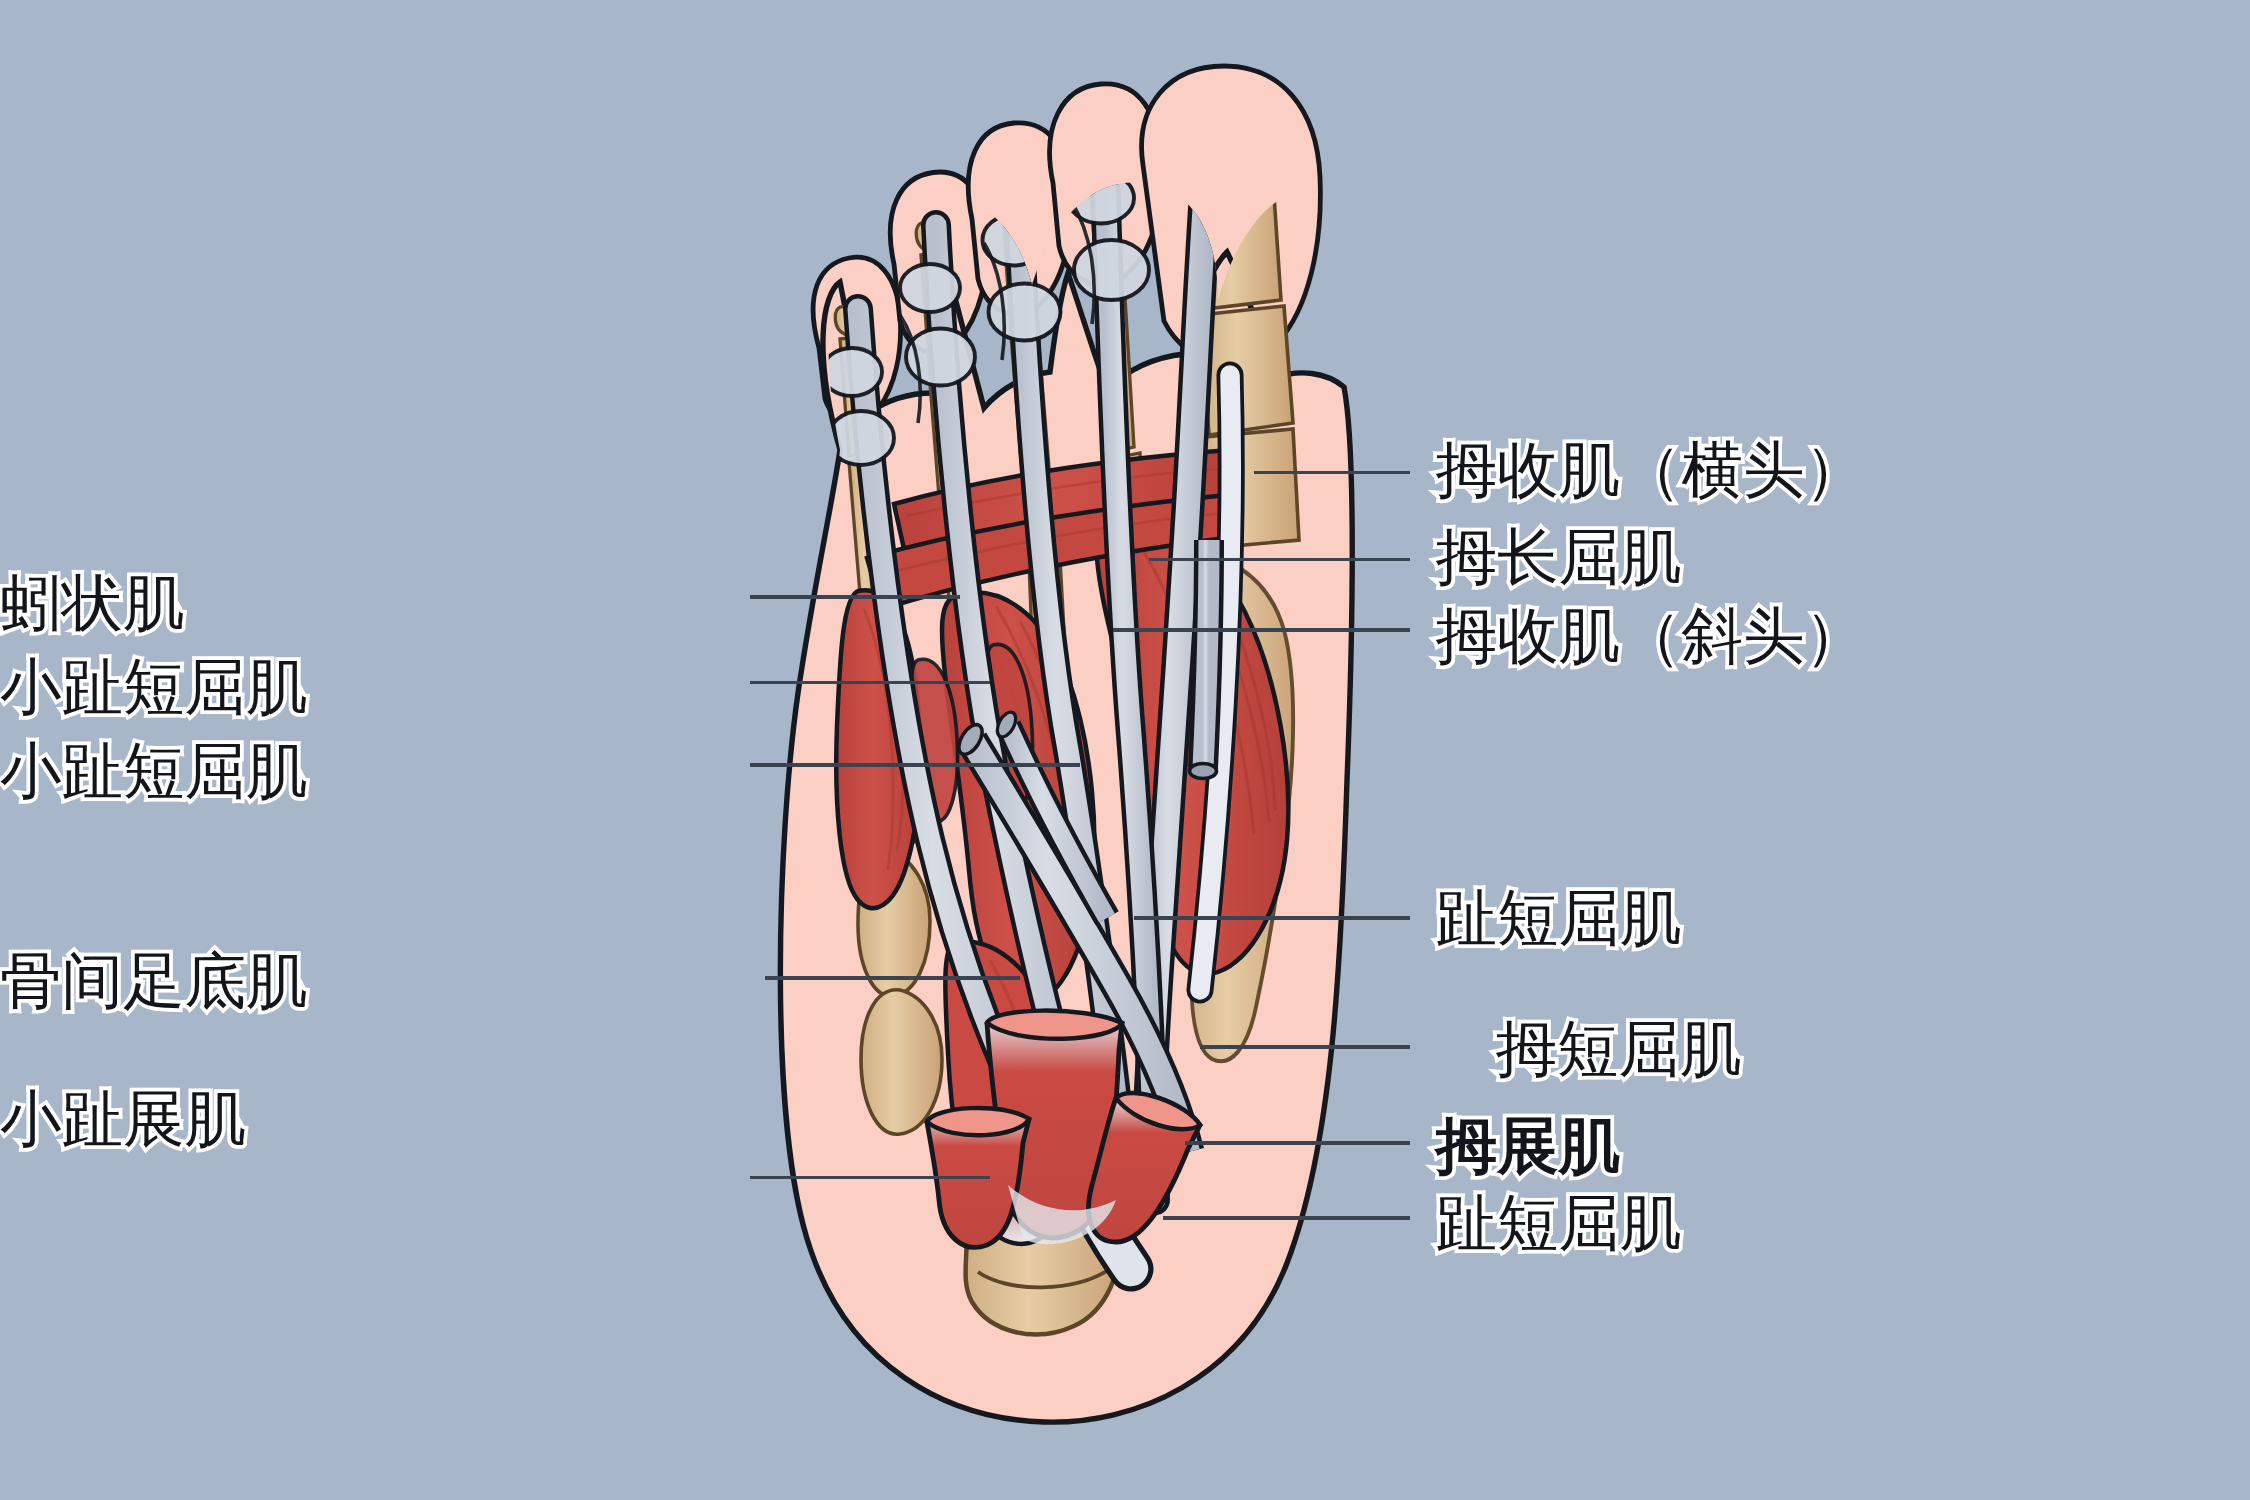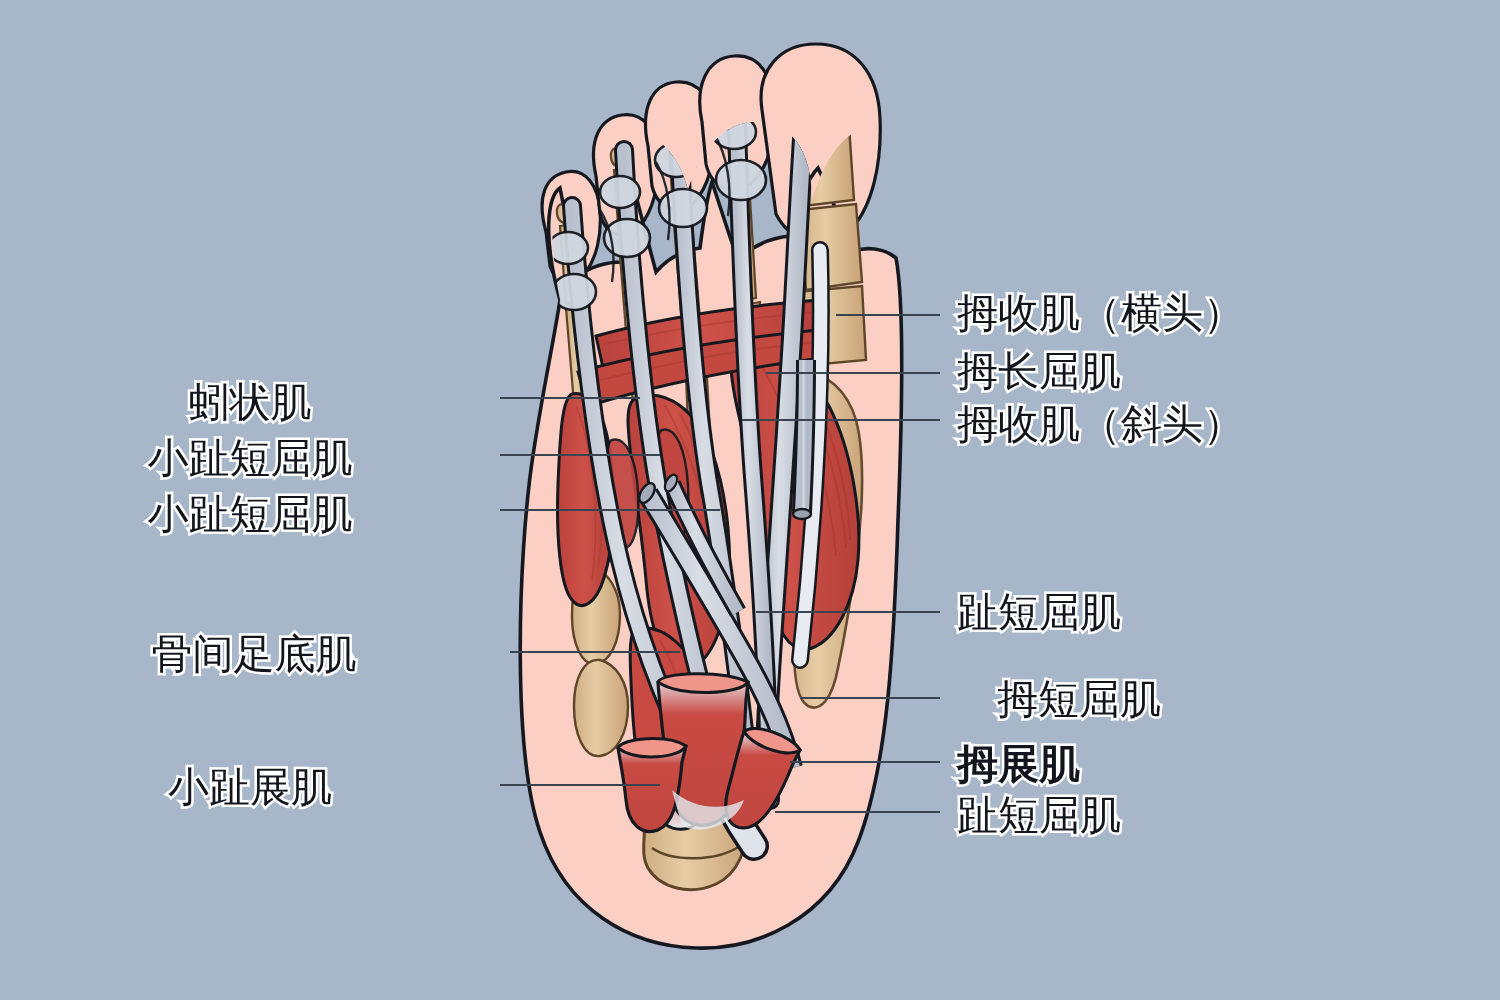--- a/index.html
+++ b/index.html
@@ -18,21 +18,21 @@
     line-height:1.02;
     font-weight:400;
     color:#12161c;
     white-space:nowrap;
     letter-spacing:0px;
     -webkit-text-stroke:5px #ffffff;
     paint-order:stroke fill;
     text-shadow:
        0 0 2px #fff, 0 0 3px #fff;
   }
-  .label.left{text-align:center;}
+  .label.left{text-align:left;}
   .label.right{text-align:right;}
 </style>
 </head>
 <body style="background: rgb(167, 182, 201);">
 
 <div id="stage">
 
   <svg id="art" viewBox="0 0 1500 1000">
     <defs>
       <linearGradient id="gMus" x1="0" y1="0" x2="1" y2="0">
@@ -309,21 +309,21 @@
       <line x1="800" y1="698" x2="940" y2="698"></line>
       <line x1="790" y1="762" x2="940" y2="762"></line>
       <line x1="775" y1="812" x2="940" y2="812"></line>
     </g>
   </svg>
 
   <div class="label left" style="left:0;top:382px;width:500px;padding-right:10px;">蚓状肌</div>
   <div class="label left" style="left:0;top:438px;width:500px;padding-right:10px;">小趾短屈肌</div>
   <div class="label left" style="left:0;top:494px;width:500px;padding-right:10px;">小趾短屈肌</div>
   <div class="label left" style="left:0;top:634px;width:508px;padding-right:10px;">骨间足底肌</div>
-  <div class="label left" style="left:0;top:767px;width:500px;padding-right:10px;">小趾展肌</div>
+  <div class="label left" style="left:0;top:726px;width:500px;padding-right:10px;">小趾展肌</div>
 
   <div class="label right" style="left:957px;top:293px;">拇收肌（横头）</div>
   <div class="label right" style="left:957px;top:351px;">拇长屈肌</div>
   <div class="label right" style="left:957px;top:404px;">拇收肌（斜头）</div>
   <div class="label right" style="left:957px;top:592px;">趾短屈肌</div>
   <div class="label right" style="left:957px;top:679px;margin-left:40px;">拇短屈肌</div>
   <div class="label right" style="left:957px;top:744px;font-weight:bold;">拇展肌</div>
   <div class="label right" style="left:957px;top:795px;">趾短屈肌</div>
 
 </div>

